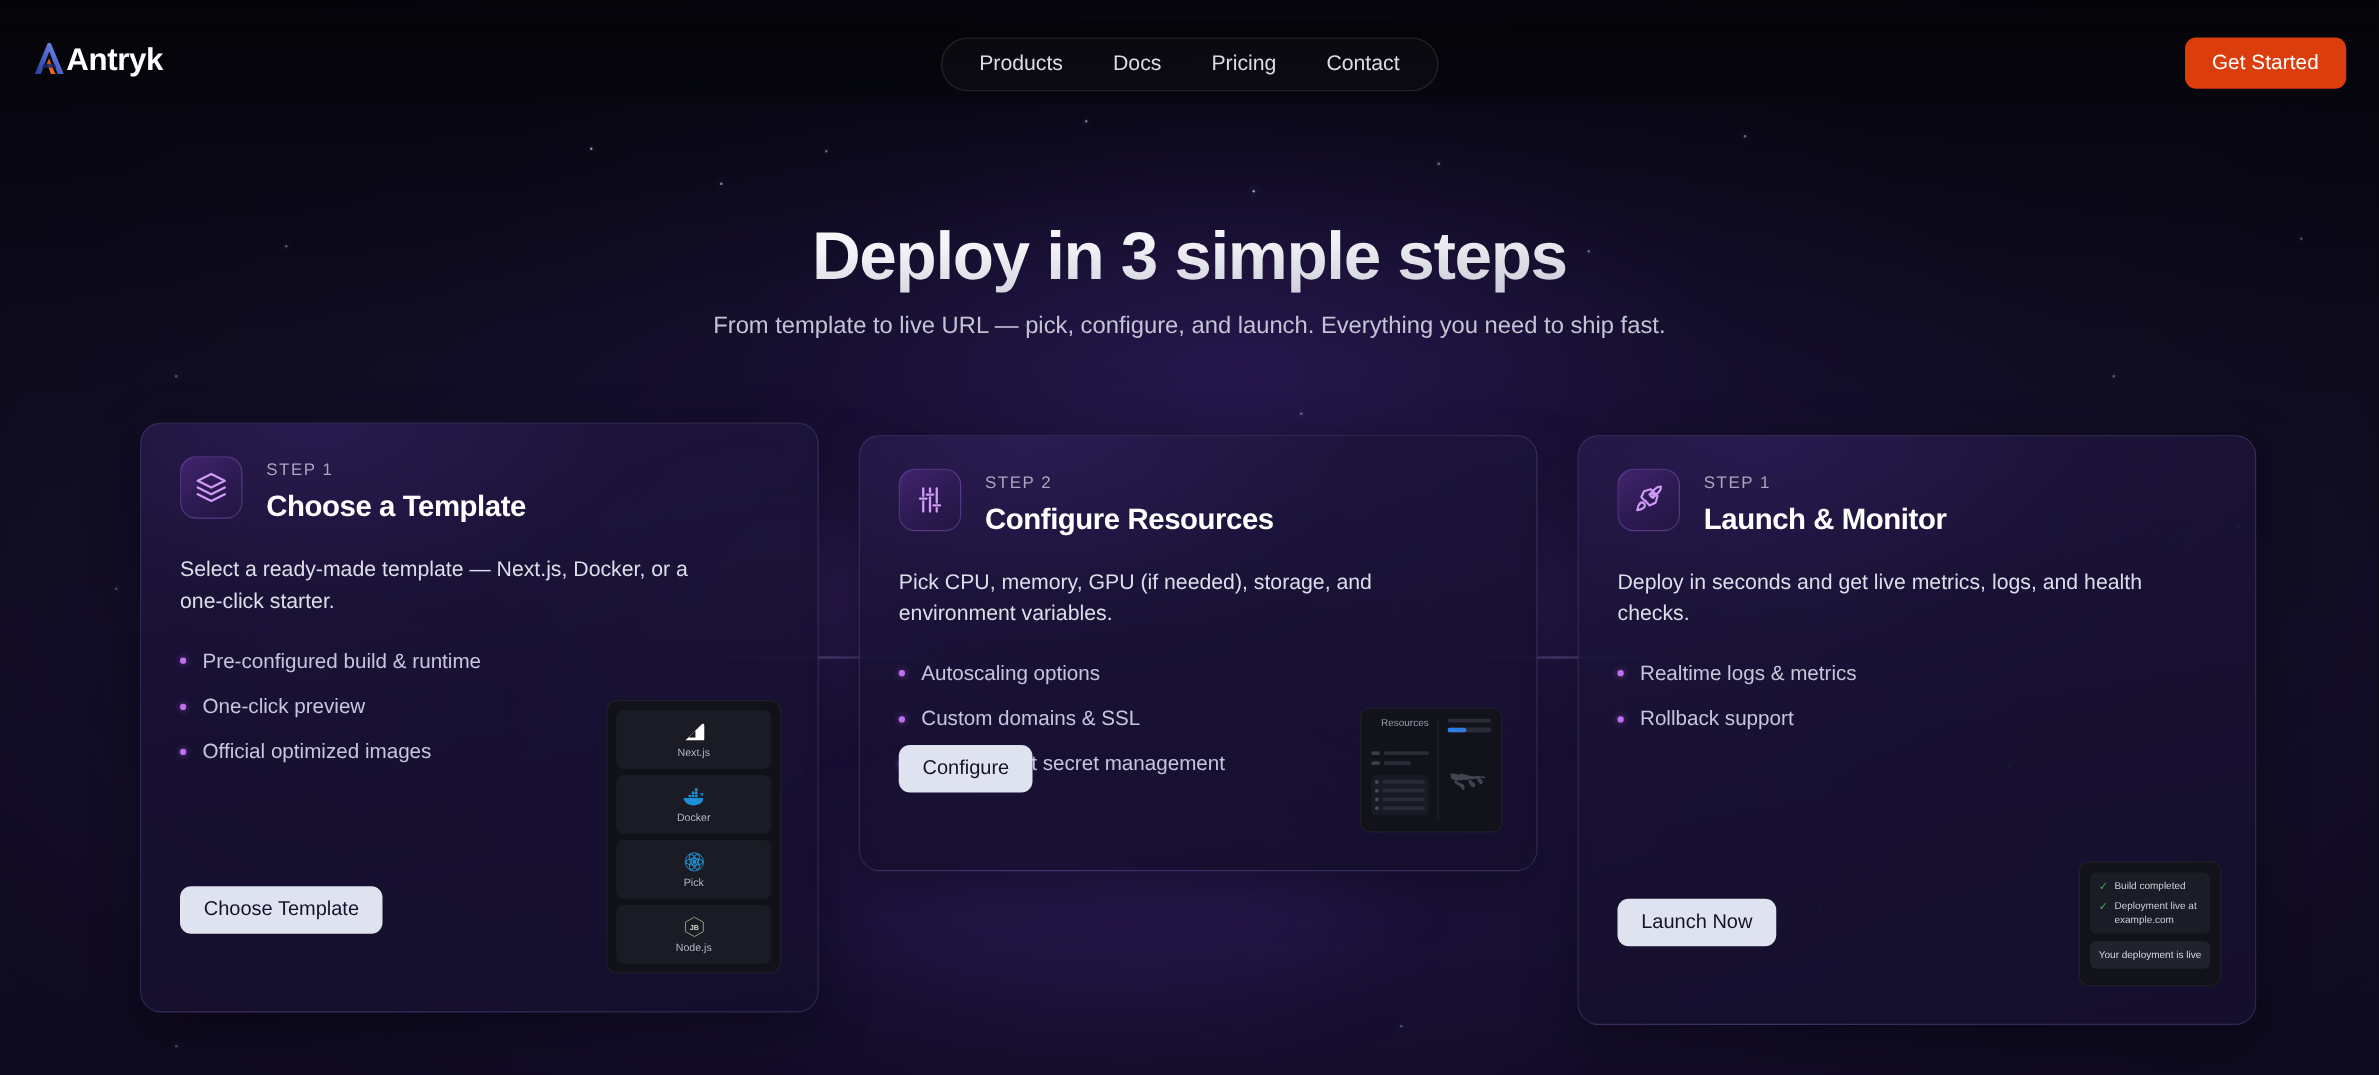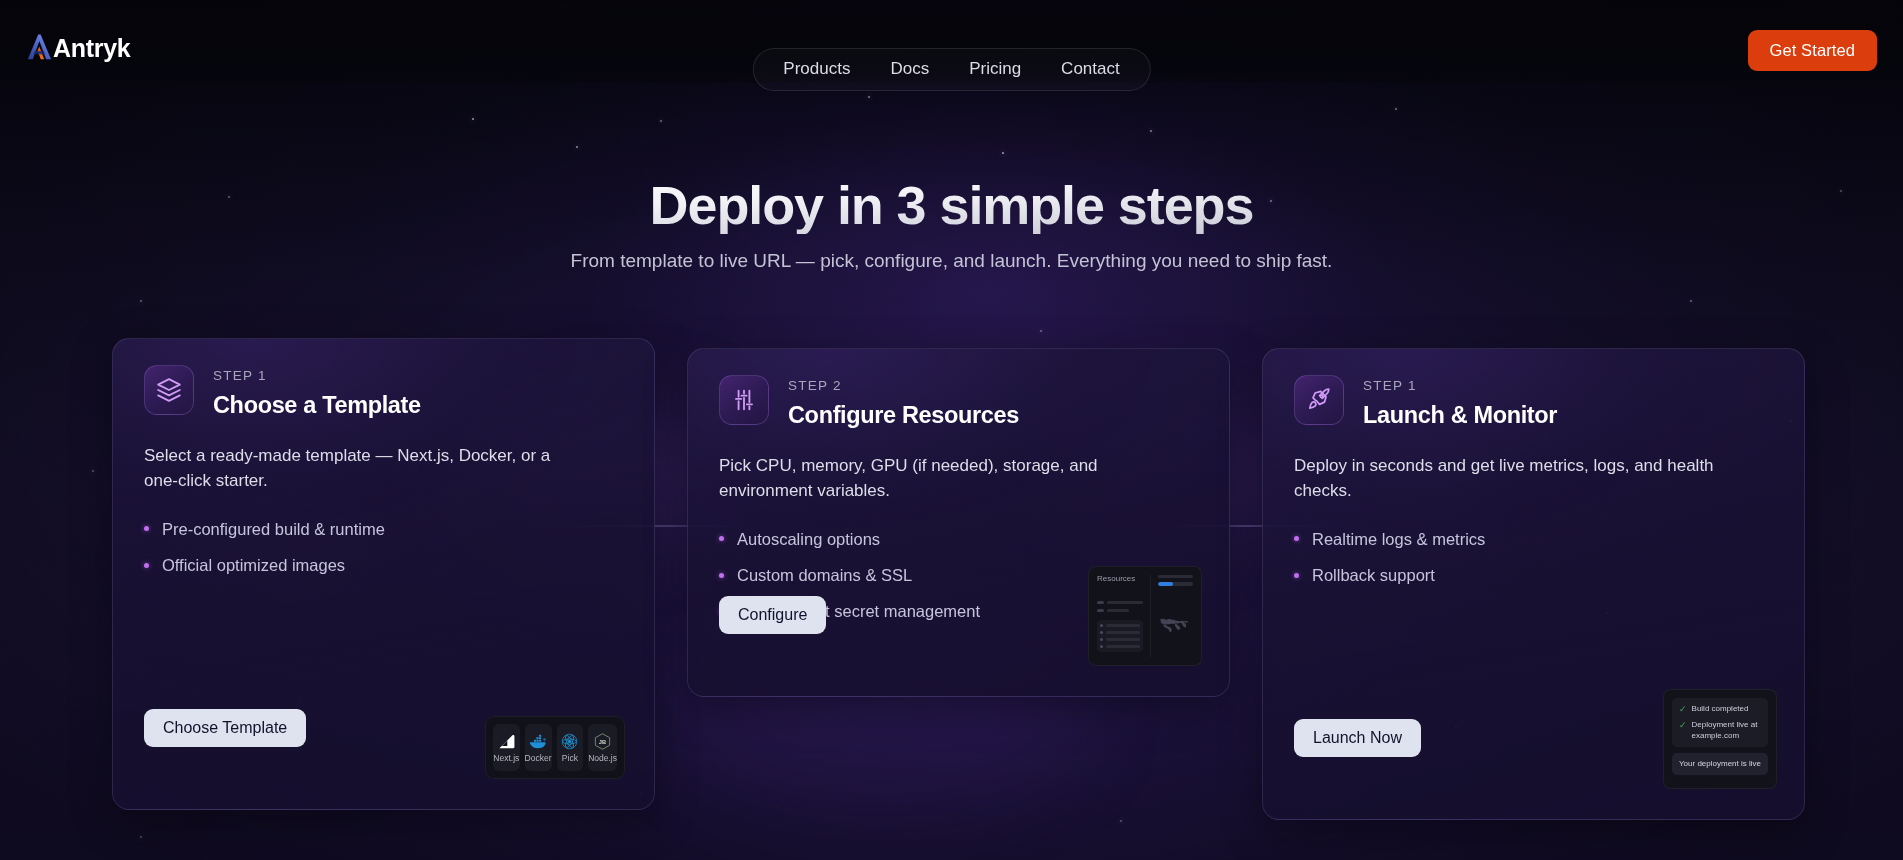--- a/index.html
+++ b/index.html
@@ -79,21 +79,20 @@
     transform: translateX(-50%);
     top: 13px;
     height: 43px;
     display: flex;
     align-items: center;
     gap: 0px;
     padding: 0 10px;
     border-radius: 22px;
     border: 1px solid rgba(255,255,255,0.10);
     background: rgba(255,255,255,0.022);
-    margin-top: 18px;
   }
   .nav-link {
     font-size: 17px;
     color: #dcdce8;
     padding: 6px 20px;
     border-radius: 16px;
     text-decoration: none;
     white-space: nowrap;
     line-height: 1.2;
   }
@@ -255,21 +254,21 @@
   .mini-templates {
     position: absolute;
     right: 29px;
     bottom: 30px;
     width: 140px;
     padding: 7px;
     border-radius: 9px;
     background: #111119;
     border: 1px solid rgba(255,255,255,0.055);
     display: grid;
-    grid-template-columns: 1fr 1fr 1fr 1fr;
+    grid-template-columns: 1fr;
     gap: 5px;
   }
   .tmpl-cell {
     height: 47px;
     border-radius: 6px;
     background: #1b1b25;
     display: flex;
     flex-direction: column;
     align-items: center;
     justify-content: center;
@@ -286,21 +285,21 @@
     width: 114px;
     height: 100px;
     border-radius: 8px;
     background: #12121b;
     border: 1px solid rgba(255,255,255,0.055);
     display: flex;
     padding: 8px;
     gap: 7px;
   }
   .dash-left { width: 46px; display: flex; flex-direction: column; gap: 5px; }
-  .dash-title { font-size: 8px; color: #9a9aaa; line-height: 1; margin-bottom: 13px; }
+  .dash-title { font-size: 8px; color: #9a9aaa; line-height: 1; margin-bottom: 13px; text-align: right; }
   .bar { height: 3px; border-radius: 2px; background: #2b2b38; }
   .bar.sm { width: 7px; background: #3b3b4b; }
   .bar-row { display: flex; align-items: center; gap: 3px; }
   .bar-row .bar:last-child { flex: 1; }
   .dash-list {
     margin-top: 3px;
     background: #1a1a24;
     border-radius: 4px;
     padding: 4px 3px;
     display: flex;
@@ -449,20 +448,24 @@
 
       <p class="card-desc">Select a ready-made template — Next.js, Docker, or a one-click starter.</p>
 
       <ul class="feat-list">
         <li class="feat-item">
           <span class="feat-dot"></span>
           <span>Pre-configured build &amp; runtime</span>
         </li>
         <li class="feat-item">
           <span class="feat-dot"></span>
+          <span>One-click preview</span>
+        </li>
+        <li class="feat-item">
+          <span class="feat-dot"></span>
           <span>Official optimized images</span>
         </li>
       </ul>
 
       <button class="card-btn">Choose Template</button>
 
       <div class="mini-templates">
         <div class="tmpl-cell">
           <span>
             <svg width="19" height="19" viewBox="0 0 24 24" fill="none">

